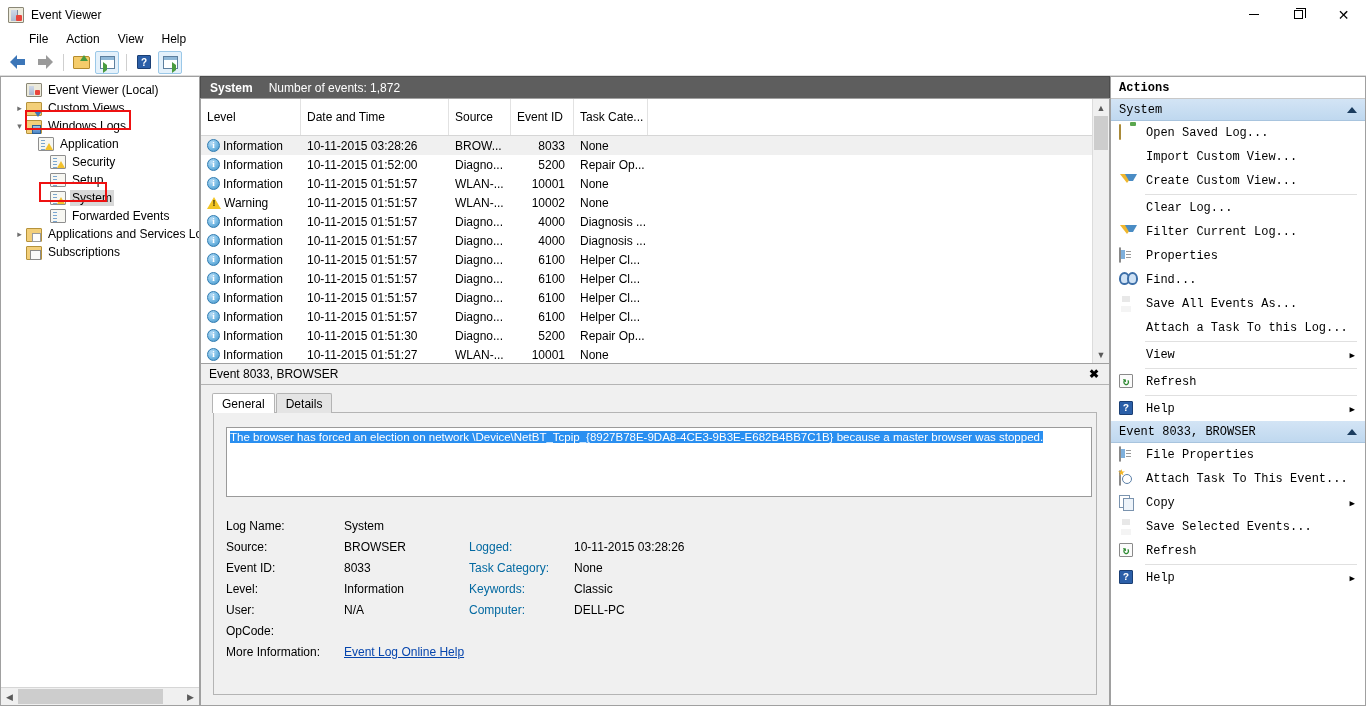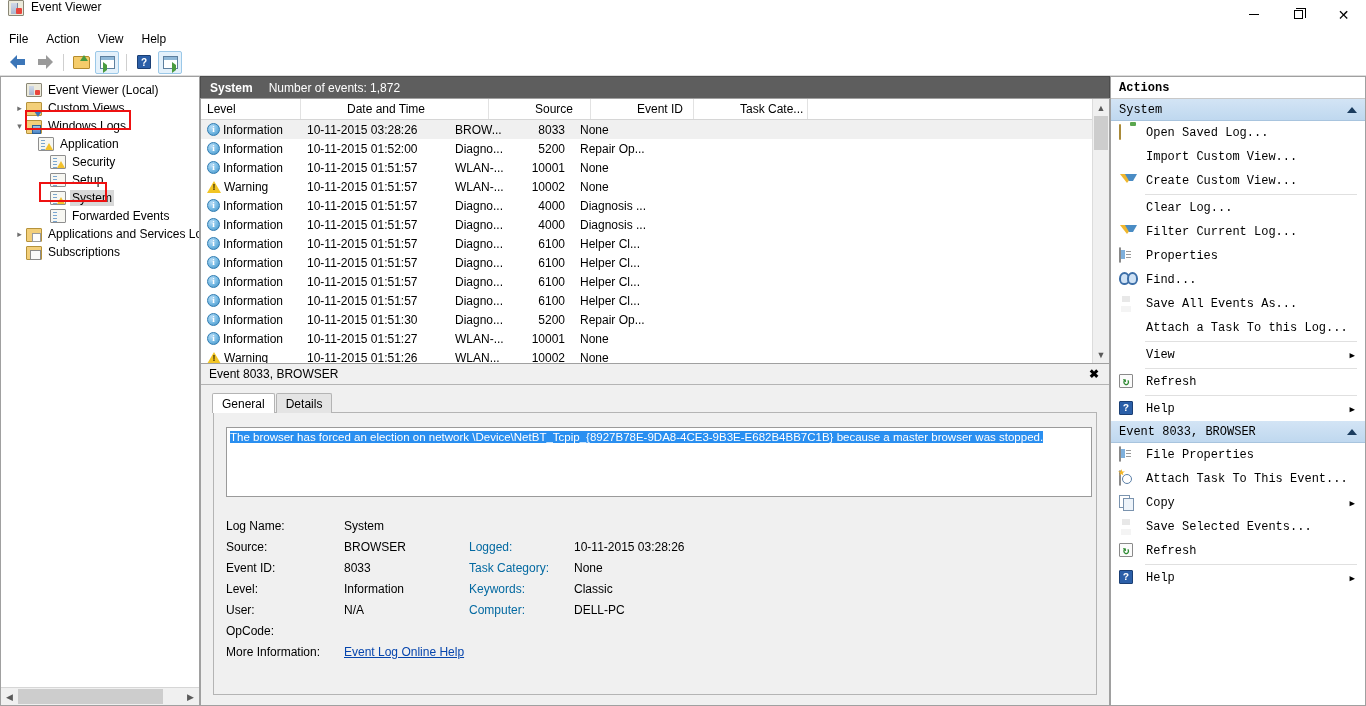--- a/index.html
+++ b/index.html
@@ -11,21 +11,21 @@
     font-size: 12px;
     background: #ffffff;
     color: #000000;
   }
 
   
   .titlebar {
     height: 29px;
     background: #ffffff;
     display: flex;
-    align-items: flex-start;
+    align-items: center;
     position: relative;
   }
   .titlebar .app-icon {
     width: 16px; height: 16px;
     margin-left: 8px; margin-right: 7px;
     position: relative;
     background: #eceadb;
     border: 1px solid #8a8776;
     border-radius: 1px;
   }
@@ -70,21 +70,21 @@
   }
   .glyph-close {
     font-size: 14px; line-height: 1; color: #000;
     font-family: "Liberation Sans", sans-serif;
   }
 
   
   .menubar {
     height: 20px;
     display: flex; align-items: center;
-    padding-left: 0;
+    padding-left: 20px;
     background: #ffffff;
   }
   .menu-item {
     padding: 2px 9px;
     font-size: 12px;
     color: #000;
     cursor: default;
   }
 
   
@@ -343,25 +343,24 @@
     height: 266px;
     border: 1px solid #a0a0a0;
     background: #fff;
     display: flex;
     position: relative;
     overflow: hidden;
   }
   .list-main { flex: 1; min-width: 0; overflow: hidden; }
   .list-head {
     display: flex;
-    height: 21px;
+    height: 37px;
     background: #ffffff;
     border-bottom: 1px solid #d6d6d6;
     font-size: 12px;
-    gap: 40px;
   }
   .list-head .col {
     display: flex; align-items: center;
     padding-left: 6px;
     border-right: 1px solid #e2e2e2;
     color: #000;
     overflow: hidden;
     white-space: nowrap;
   }
   .row {

